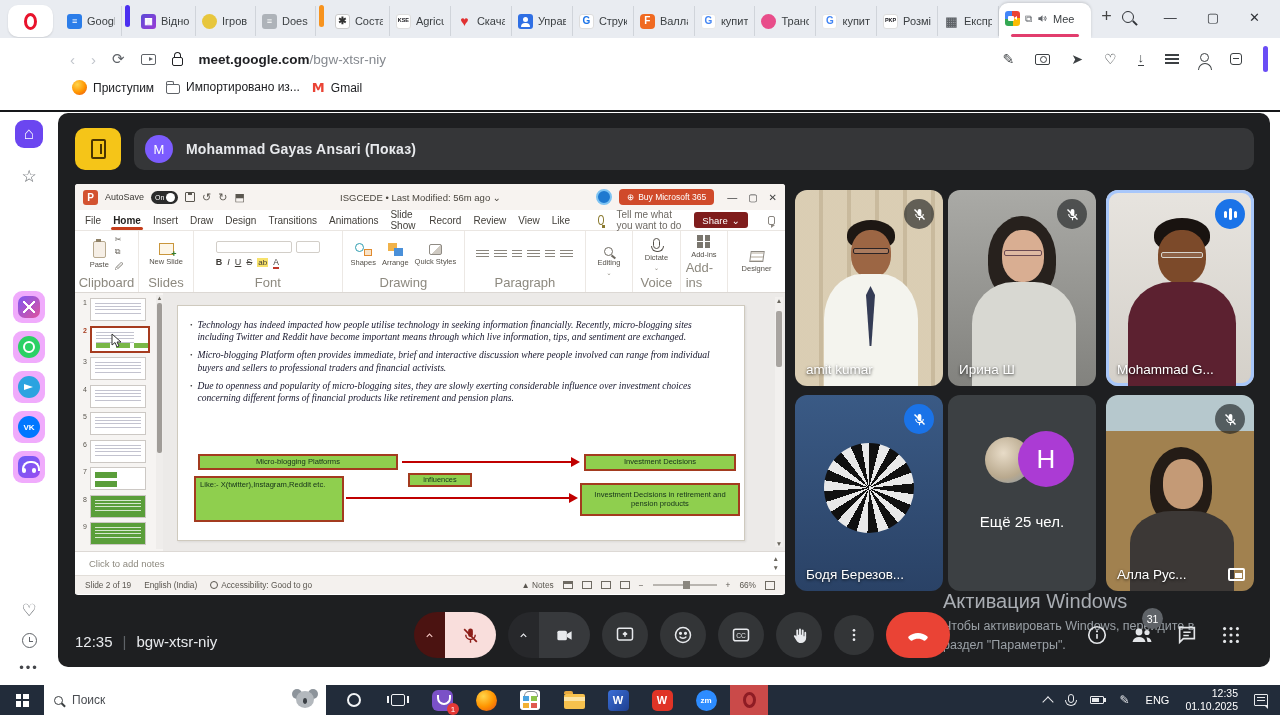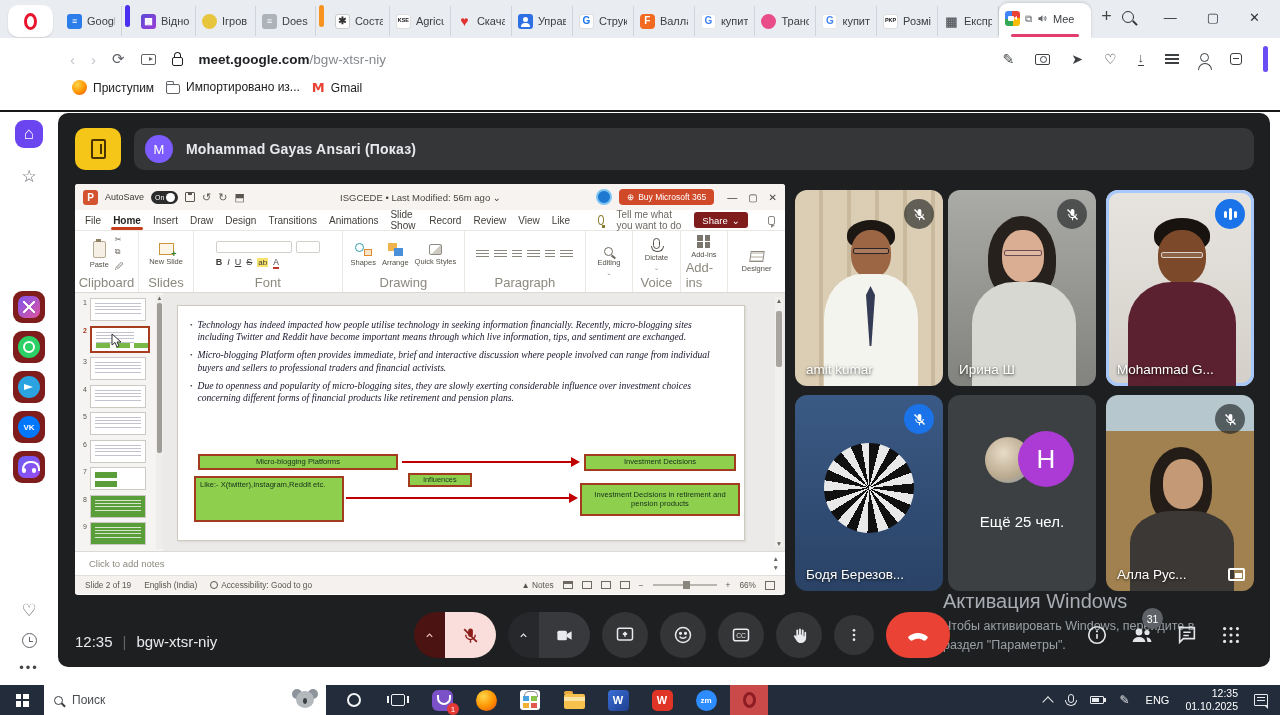--- a/index.html
+++ b/index.html
@@ -67,21 +67,21 @@
   .ffx{width:15px;height:15px;border-radius:50%;background:radial-gradient(circle at 35% 30%,#ffd54b,#ff9500 55%,#e64a19)}
   .fold{width:14px;height:10px;border:1.5px solid #5f6368;border-radius:2px;position:relative;margin-top:3px}
   .fold:before{content:"";position:absolute;top:-4px;left:-1px;width:6px;height:3px;border:1.5px solid #5f6368;border-bottom:none;border-radius:2px 2px 0 0}
   .gmail{color:#ea4335;font-weight:bold;font-size:13px;font-family:"DejaVu Sans",sans-serif}
   
   #content{position:relative;height:575px;display:flex;border-top:2px solid #17181a;background:#fff}
   #sidebar{width:58px;display:flex;flex-direction:column;align-items:center;padding:8px 0 10px;flex:none}
   .sb-home{width:28px;height:28px;border-radius:9px;background:#6b46f0;color:#fff;display:flex;align-items:center;justify-content:center;font-size:17px}
   .sb-star{color:#5f6368;font-size:17px;margin-top:18px}
   .sb-apps{margin-top:104px;display:flex;flex-direction:column;gap:8px}
-  .sb-app{width:32px;height:32px;border-radius:9px;background:#7f1d1d;display:flex;align-items:center;justify-content:center}
+  .sb-app{width:32px;height:32px;border-radius:9px;background:#f0abfc;display:flex;align-items:center;justify-content:center}
   .aria{width:22px;height:22px;border-radius:7px;background:linear-gradient(135deg,#7e57f2,#e0529c);position:relative}
   .aria:after{content:"";position:absolute;left:5px;top:5px;width:12px;height:12px;background:linear-gradient(45deg,transparent 44%,#fff 44% 56%,transparent 56%),linear-gradient(-45deg,transparent 44%,#fff 44% 56%,transparent 56%)}
   .wa{width:22px;height:22px;border-radius:50%;background:#2bd164;position:relative}
   .wa:after{content:"";position:absolute;inset:5px;border:2px solid #fff;border-radius:50%}
   .tg{width:22px;height:22px;border-radius:50%;background:#2ba3e0;position:relative}
   .tg:after{content:"";position:absolute;left:6px;top:8px;border-top:3.5px solid transparent;border-bottom:3.5px solid transparent;border-left:9px solid #fff}
   .vkc{width:22px;height:22px;border-radius:50%;background:#0077ff;color:#fff;display:flex;align-items:center;justify-content:center;font-size:8px;font-weight:bold}
   .plyr{width:22px;height:22px;border-radius:7px;background:linear-gradient(135deg,#6a5cf5,#9a4df0);position:relative}
   .plyr:after{content:"";position:absolute;left:4px;top:5px;width:14px;height:8px;border:2px solid #fff;border-bottom:none;border-radius:8px 8px 0 0}
   .plyr:before{content:"";position:absolute;left:4px;top:12px;width:4px;height:5px;background:#fff;border-radius:2px;box-shadow:10px 0 0 #fff}

